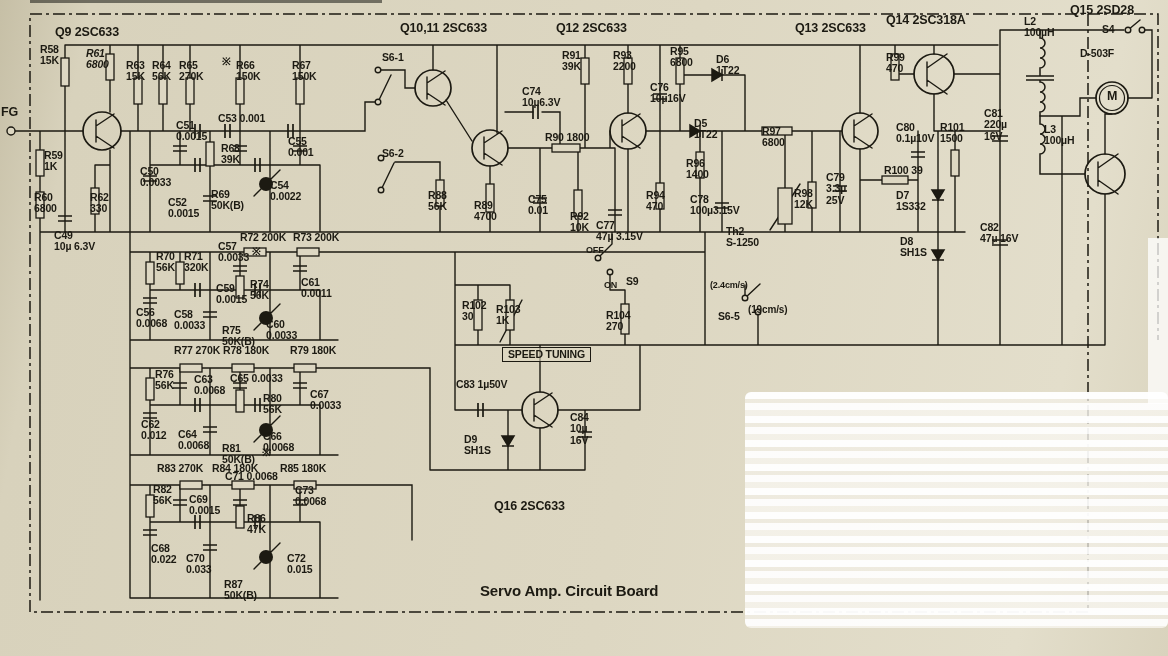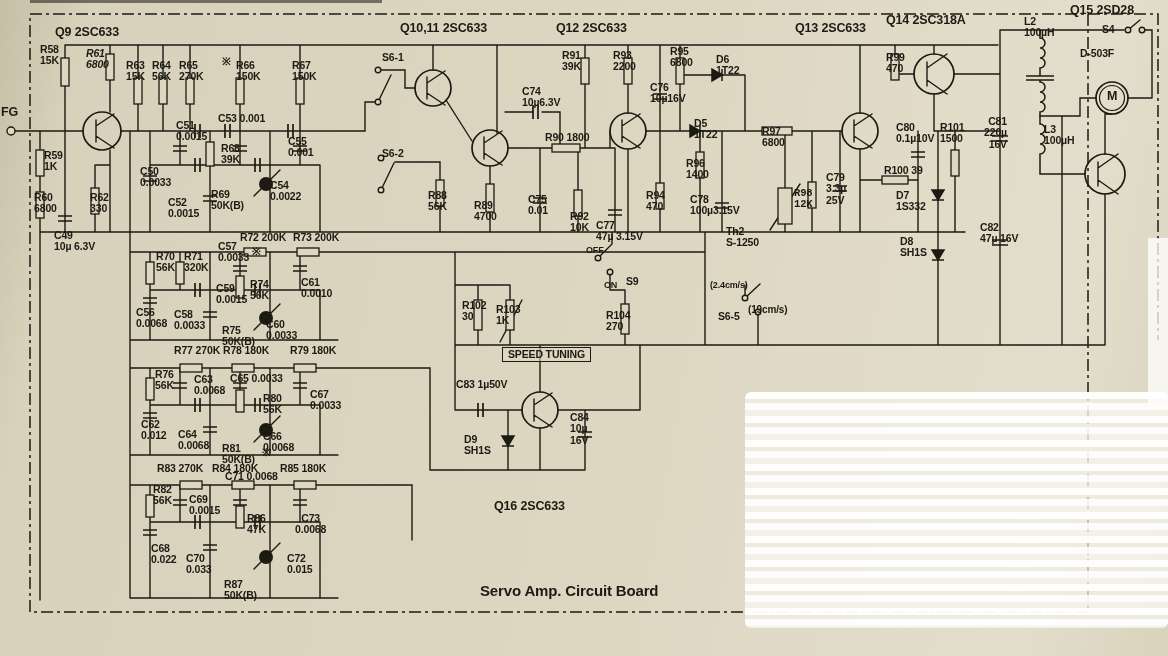--- a/index.html
+++ b/index.html
@@ -323,37 +323,37 @@
       <div class="lbl" style="left: 646px; top: 190px;">R94
 470</div>
       <div class="lbl" style="left: 690px; top: 194px;">C78
 100µ3.15V</div>
       <div class="lbl" style="left: 596px; top: 220px;">C77
 47µ 3.15V</div>
       <div class="lbl" style="left: 762px; top: 126px;">R97
 6800</div>
       <div class="lbl" style="left: 726px; top: 226px;">Th2
 S-1250</div>
-      <div class="lbl" style="left: 794px; top: 188px; font-family: Liberation Mono, monospace;">R98
+      <div class="lbl" style="left: 794px; top: 188px;">R98
 12K</div>
       <div class="lbl" style="left: 826px; top: 172px;">C79
 3.3µ
 25V</div>
       <div class="lbl" style="left: 886px; top: 52px;">R99
 470</div>
       <div class="lbl" style="left: 896px; top: 122px;">C80
 0.1µ10V</div>
       <div class="lbl" style="left: 940px; top: 122px;">R101
 1500</div>
       <div class="lbl" style="left: 884px; top: 165px;">R100 39</div>
       <div class="lbl" style="left: 896px; top: 190px;">D7
 1S332</div>
       <div class="lbl" style="left: 900px; top: 236px;">D8
 SH1S</div>
-      <div class="lbl" style="left: 984px; top: 116px; text-align: right;">C81
+      <div class="lbl" style="left: 984px; top: 108px;">C81
 220µ
 16V</div>
       <div class="lbl" style="left: 980px; top: 222px;">C82
 47µ 16V</div>
       <div class="lbl" style="left: 586px; top: 246px; font-size: 9px;">OFF</div>
       <div class="lbl" style="left: 604px; top: 281px; font-size: 9px;">ON</div>
       <div class="lbl" style="left: 626px; top: 276px;">S9</div>
       <div class="lbl" style="left: 462px; top: 300px;">R102
 30</div>
       <div class="lbl" style="left: 496px; top: 304px;">R103
@@ -371,21 +371,21 @@
       <div class="lbl" style="left: 252px; top: 246px;">※</div>
       <div class="lbl" style="left: 156px; top: 251px;">R70
 56K</div>
       <div class="lbl" style="left: 184px; top: 251px;">R71
 320K</div>
       <div class="lbl" style="left: 216px; top: 283px;">C59
 0.0015</div>
       <div class="lbl" style="left: 250px; top: 279px; text-align: right;">R74
 56K</div>
       <div class="lbl" style="left: 301px; top: 277px;">C61
-0.0010</div>
+0.0011</div>
       <div class="lbl" style="left: 136px; top: 307px;">C56
 0.0068</div>
       <div class="lbl" style="left: 174px; top: 309px;">C58
 0.0033</div>
       <div class="lbl" style="left: 222px; top: 325px;">R75
 50K(B)</div>
       <div class="lbl" style="left: 266px; top: 319px;">C60
 0.0033</div>
       <div class="lbl" style="left: 174px; top: 345px;">R77 270K</div>
       <div class="lbl" style="left: 223px; top: 345px;">R78 180K</div>
@@ -411,21 +411,21 @@
       <div class="lbl" style="left: 157px; top: 463px;">R83 270K</div>
       <div class="lbl" style="left: 212px; top: 463px;">R84 180K</div>
       <div class="lbl" style="left: 280px; top: 463px;">R85 180K</div>
       <div class="lbl" style="left: 153px; top: 484px;">R82
 56K</div>
       <div class="lbl" style="left: 189px; top: 494px;">C69
 0.0015</div>
       <div class="lbl" style="left: 225px; top: 471px;">C71 0.0068</div>
       <div class="lbl" style="left: 247px; top: 513px;">R86
 47K</div>
-      <div class="lbl" style="left: 295px; top: 513px; text-align: center;">C73
+      <div class="lbl" style="left: 295px; top: 485px;">C73
 0.0068</div>
       <div class="lbl" style="left: 151px; top: 543px;">C68
 0.022</div>
       <div class="lbl" style="left: 186px; top: 553px;">C70
 0.033</div>
       <div class="lbl" style="left: 224px; top: 579px;">R87
 50K(B)</div>
       <div class="lbl" style="left: 287px; top: 553px;">C72
 0.015</div>
       <div class="lbl" style="left: 456px; top: 379px;">C83 1µ50V</div>

